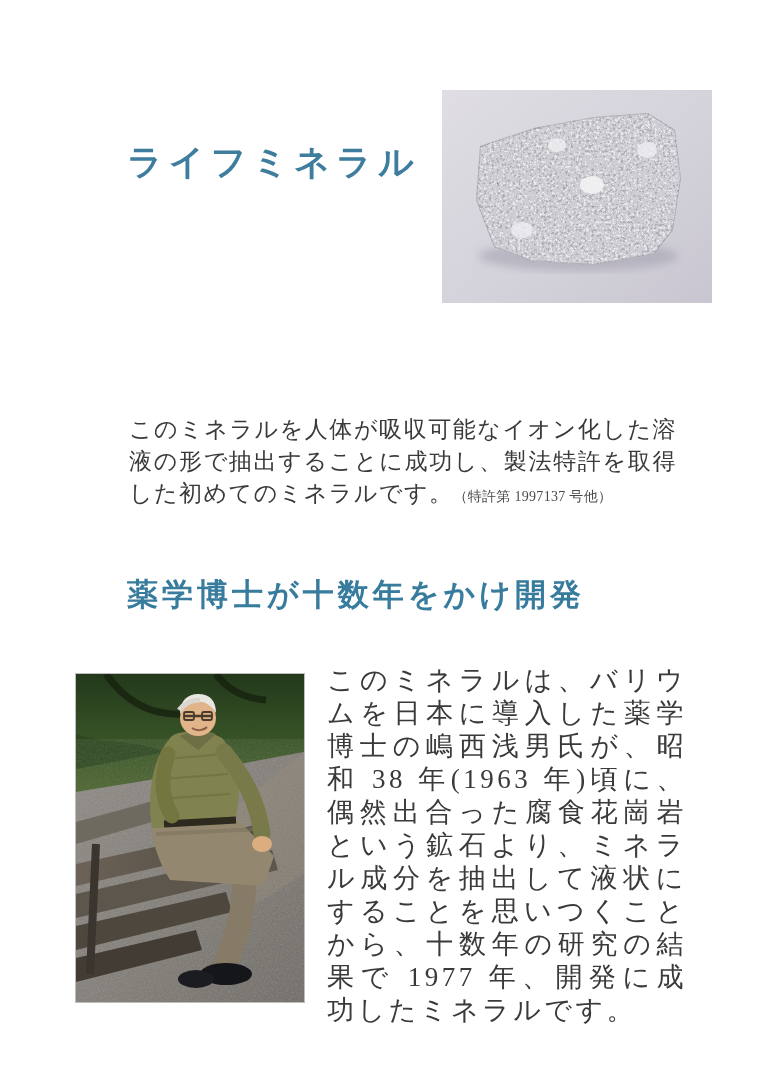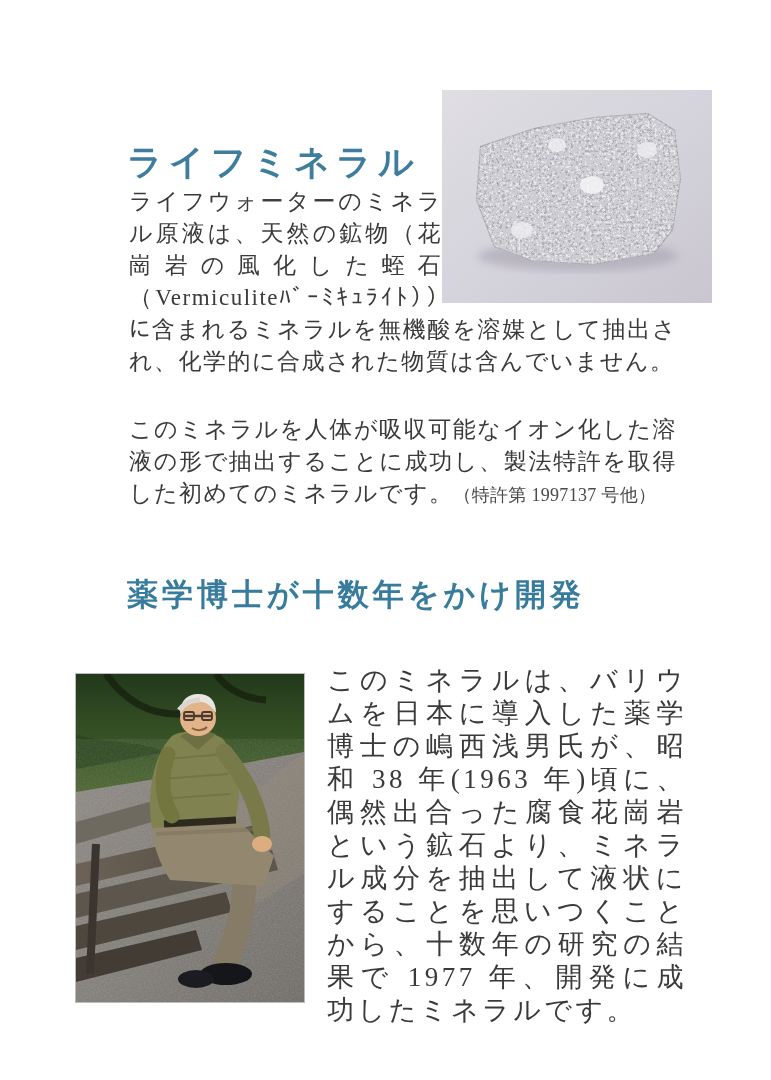--- a/index.html
+++ b/index.html
@@ -35,21 +35,21 @@
     line-height: 32px;
     letter-spacing: 1.5px;
     text-align: justify;
     text-justify: inter-character;
     margin: 0;
   }
   .para1 { left: 112px; top: 186px; width: 548px; }
   .float-spacer { float: right; width: 235px; height: 128px; }
   .para2 { left: 112px; top: 414px; width: 548px; }
   .patent-note {
-    font-size: 18px;
+    font-size: 14px;
     letter-spacing: 0.3px;
     color: #4a4a4a;
   }
 
   .section-heading {
     left: 110px; top: 548px;
     font-size: 31px;
     font-weight: 700;
     color: #377b9d;
     letter-spacing: 4px;
@@ -120,24 +120,20 @@
         <ellipse cx="150" cy="95" rx="12" ry="9" fill="#f3f3f5" opacity="0.9"></ellipse>
         <ellipse cx="205" cy="60" rx="10" ry="8" fill="#eeeef2" opacity="0.8"></ellipse>
         <ellipse cx="80" cy="140" rx="11" ry="8" fill="#efeff3" opacity="0.8"></ellipse>
         <ellipse cx="115" cy="55" rx="9" ry="7" fill="#f1f1f4" opacity="0.75"></ellipse>
         <path d="M38,56 L92,38 L152,27 L206,23 L233,40 L239,88 L231,140 L212,164 L152,175 L90,171 L52,157 L34,110 Z" fill="none" stroke="#8e8c94" stroke-opacity="0.45" stroke-width="2"></path>
         <path d="M52,157 L90,171 L152,175 L212,164 L231,140 L239,120 L239,175 L34,175 Z" fill="#9b98a2" opacity="0.35"></path>
       </g>
     </svg>
   </div>
 
-  <p class="abs body-text para1">
-    <span class="float-spacer"></span>
-    <span>ライフウォーターのミネラル原液は、天然の鉱物（花崗岩の風化した蛭石（Vermiculiteﾊﾞｰﾐｷｭﾗｲﾄ））に含まれるミネラルを無機酸を溶媒として抽出され、化学的に合成された物質は含んでいません。</span>
-  </p>
 
   <p class="abs body-text para2">
     <span>このミネラルを人体が吸収可能なイオン化した溶液の形で抽出することに成功し、製法特許を取得した初めてのミネラルです。</span><span class="patent-note">（特許第 1997137 号他）</span>
   </p>
 
   <h2 class="abs section-heading">薬学博士が十数年をかけ開発</h2>
 
 
   <div class="abs portrait-photo">
     <svg width="228" height="328" viewBox="0 0 228 328" xmlns="http://www.w3.org/2000/svg">

